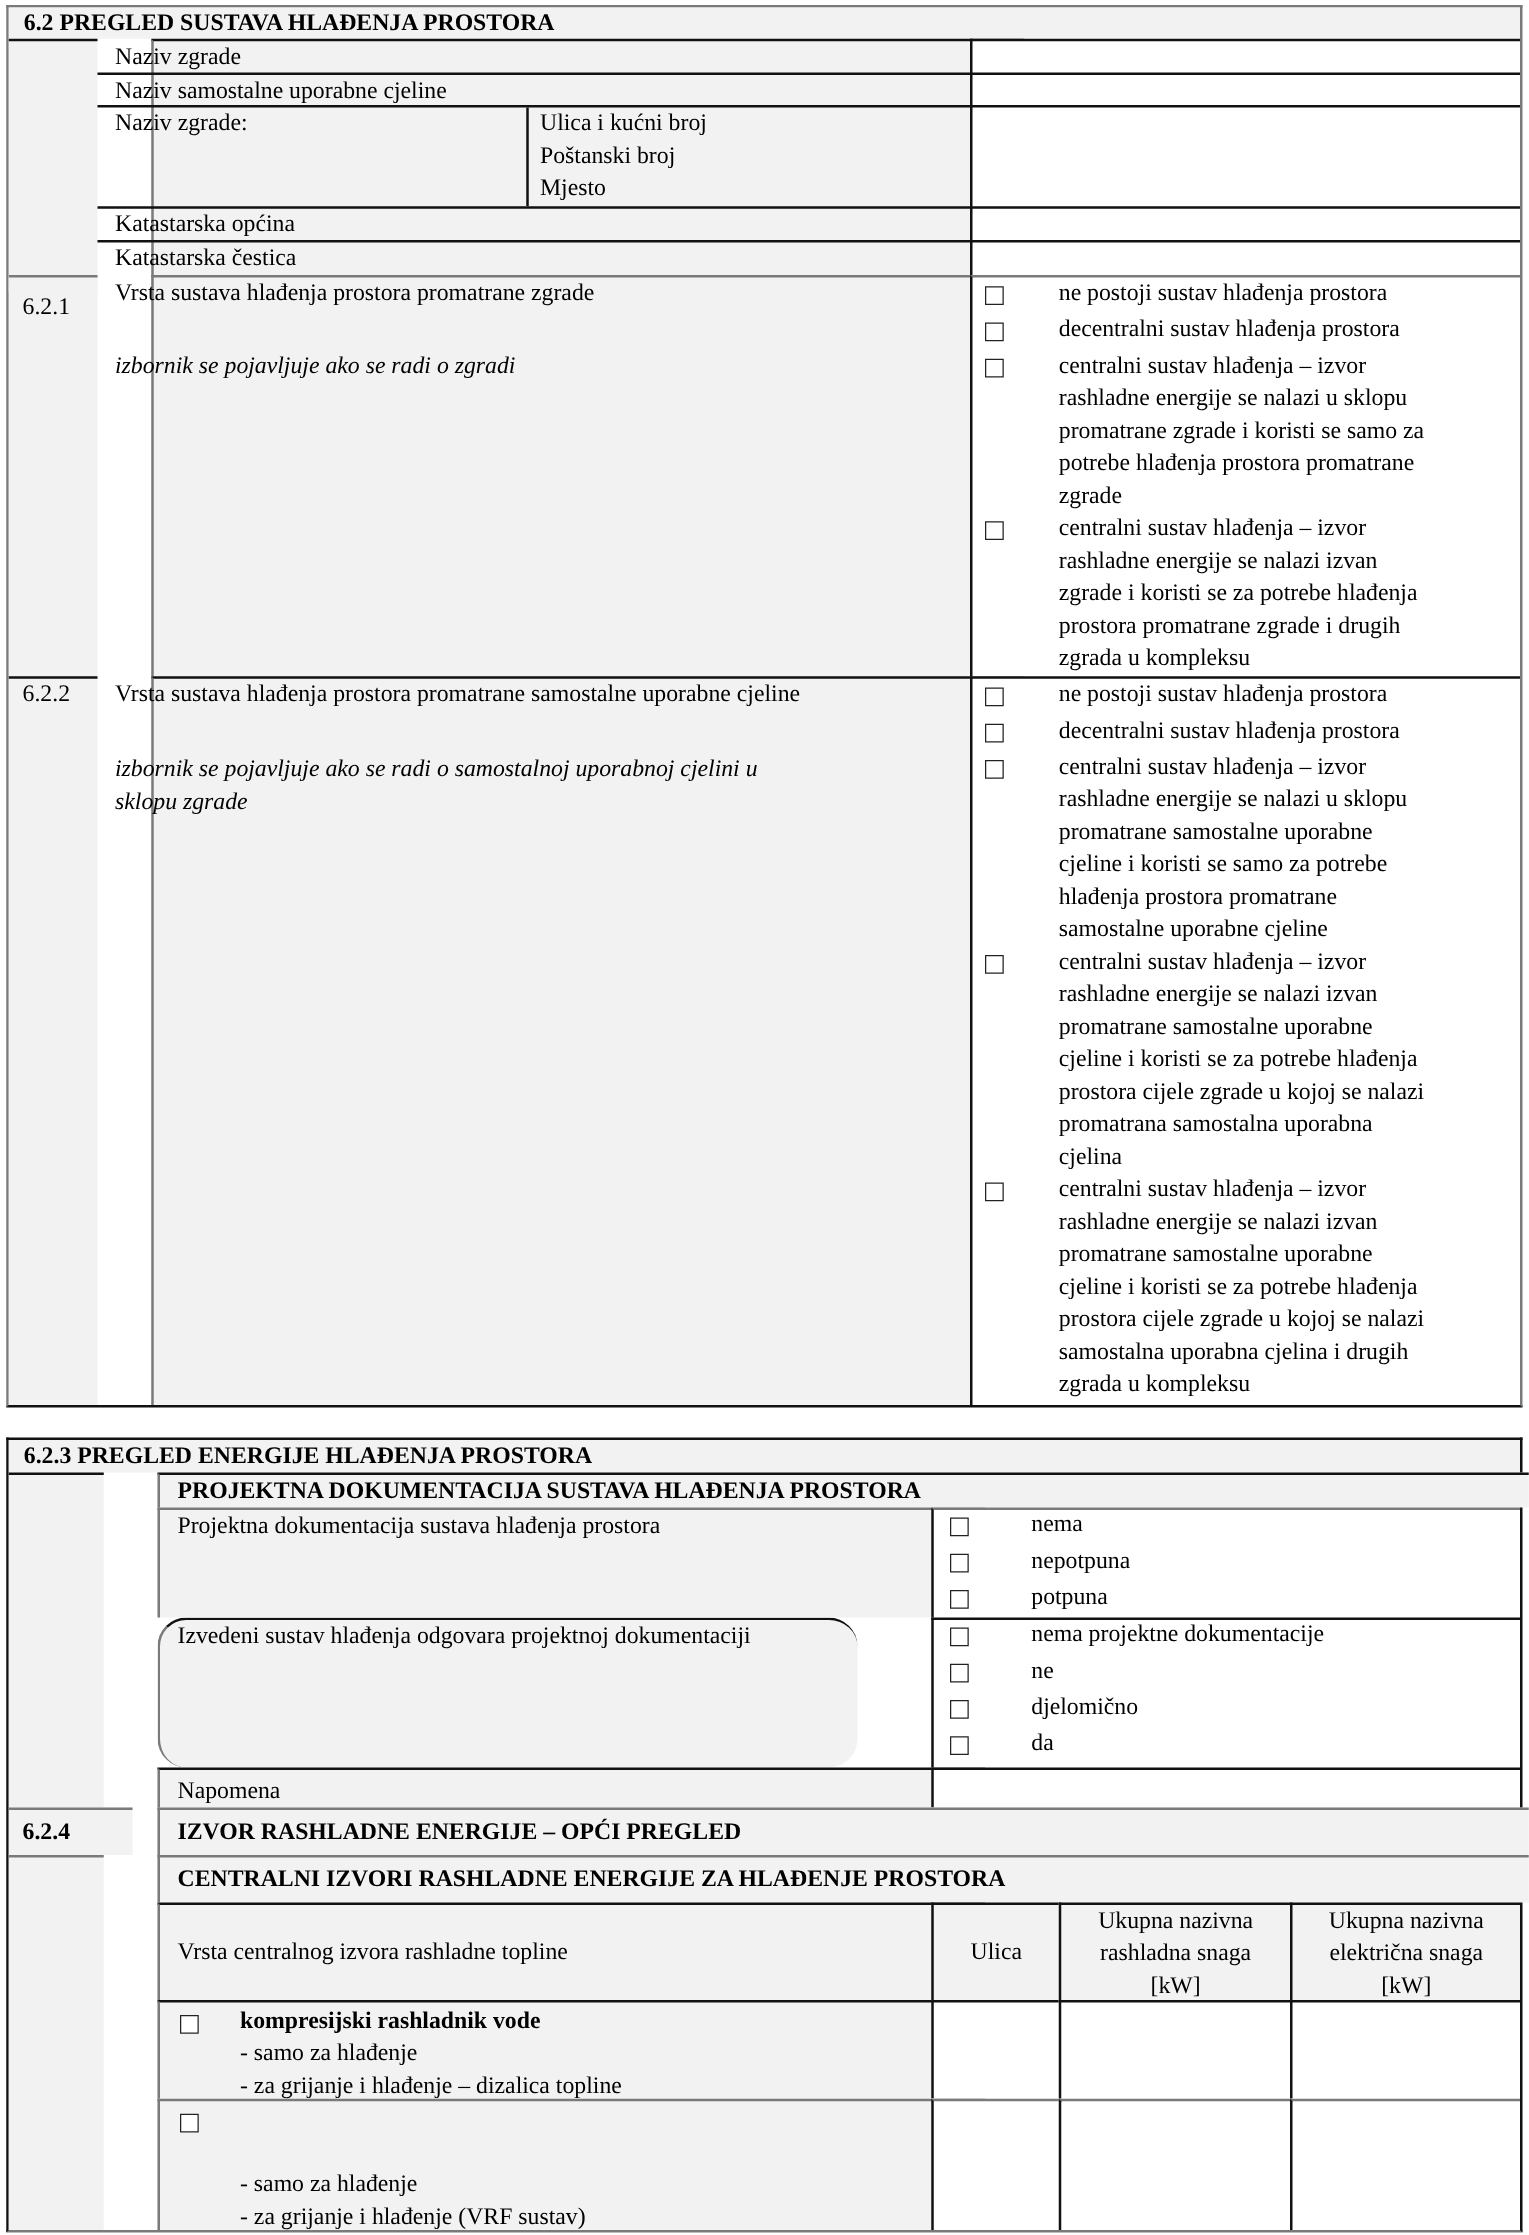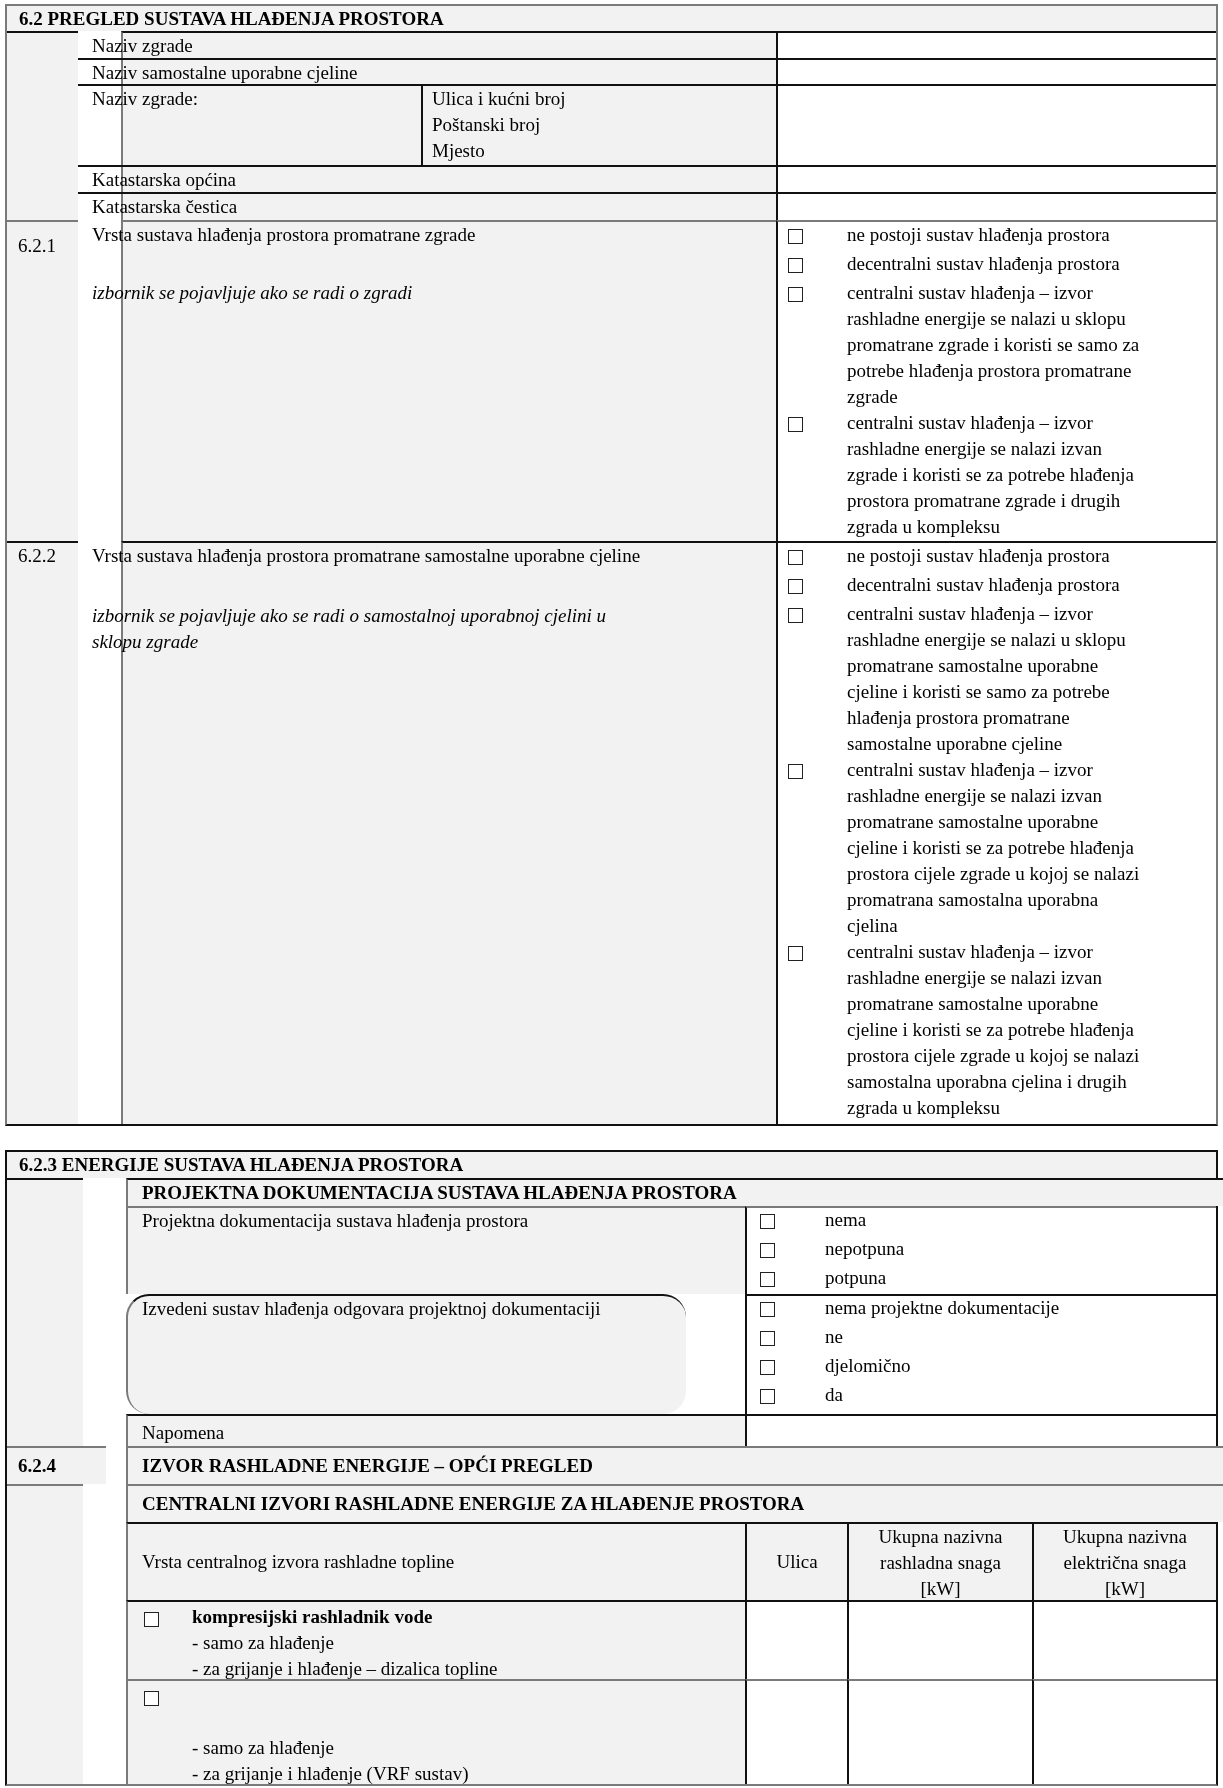--- a/index.html
+++ b/index.html
@@ -113,21 +113,21 @@
 rashladne energije se nalazi izvan
 promatrane samostalne uporabne
 cjeline i koristi se za potrebe hlađenja
 prostora cijele zgrade u kojoj se nalazi
 samostalna uporabna cjelina i drugih
 zgrada u kompleksu</span>
 
 <div class="abs" style="left:5px; top:1150px; width:1213px; height:636px; border:2px solid #111; border-bottom:2px solid #7a7a7a;"></div>
 
 <div class="abs g" style="left:7px; top:1152px; width:1209px; height:26px;">
-  <span class="txt bold" style="left:12px; top:0px;">6.2.3 ENERGIJE SUSTAVA HLAĐENJA PROSTORA</span>
+  <span class="txt bold" style="left:12px; top:0px;">6.2.3 PREGLED ENERGIJE HLAĐENJA PROSTORA</span>
 </div>
 
 <div class="abs g bt" style="left:7px; top:1178px; width:76px; height:268px;"></div>
 
 <div class="abs g bt gl" style="left:83px; top:1178px; width:1133px; height:28px;">
   <span class="txt bold" style="left:14px; top:0px;">PROJEKTNA DOKUMENTACIJA SUSTAVA HLAĐENJA PROSTORA</span>
 </div>
 
 <div class="abs g gt gl" style="left:83px; top:1206px; width:662px; height:88px;">
   <span class="txt" style="left:14px; top:0px;">Projektna dokumentacija sustava hlađenja prostora</span>

